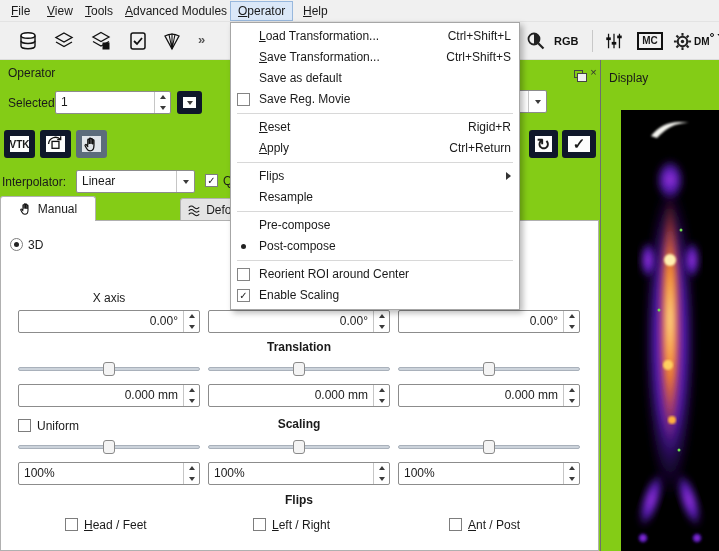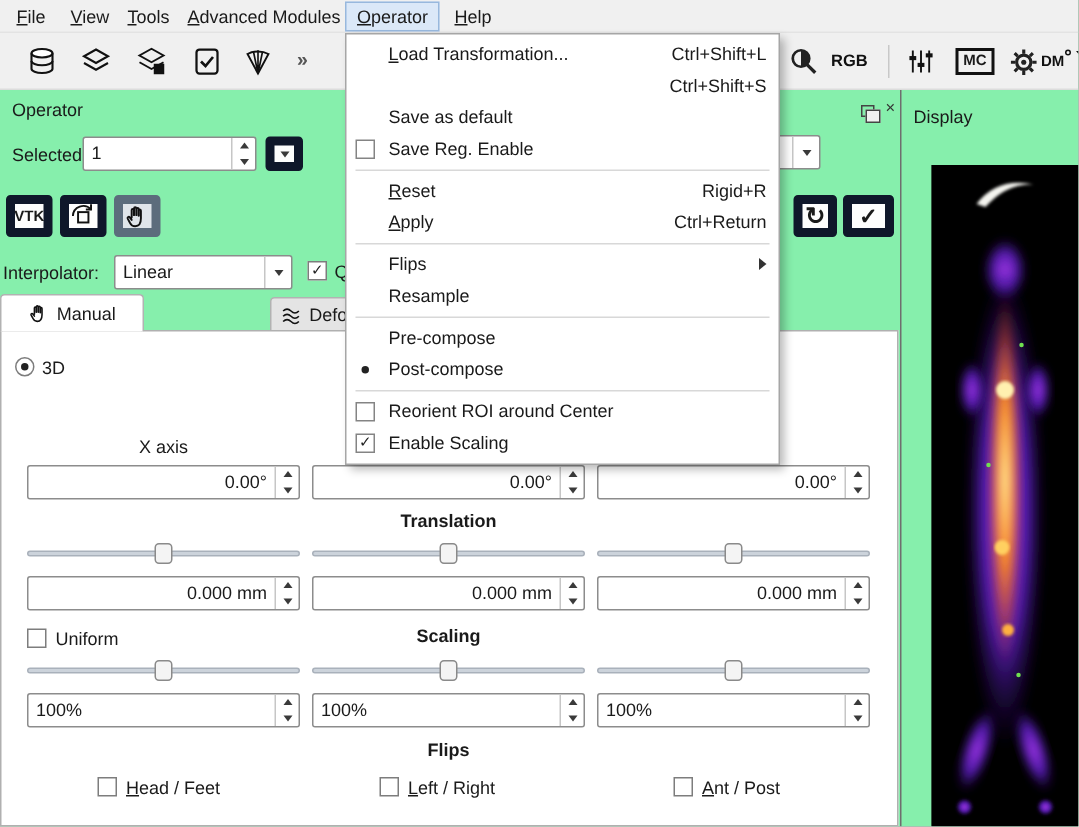--- a/index.html
+++ b/index.html
@@ -1,19 +1,19 @@
 <!DOCTYPE html>
 <html><head>
 <meta charset="utf-8">
 <style>
   * { margin:0; padding:0; box-sizing:border-box; }
   html,body { background:#9a9a9a; }
   #app {
     position:relative; width:719px; height:551px; overflow:hidden;
-    background:#86efac; font-family:"Liberation Sans",sans-serif;
+    background:#84cc16; font-family:"Liberation Sans",sans-serif;
     font-size:12px; color:#1a1a1a;
   }
   
   .menubar { position:absolute; left:0; top:0; width:719px; height:22px; background:#f0f0f0; border-bottom:1px solid #e3e3e3; }
   .mb-item { position:absolute; top:1px; height:20px; line-height:20px; padding:0 7px; white-space:nowrap; }
   .mb-item.active { background:#dbe8f8; border:1px solid #98b8dd; line-height:18px; }
   
   .toolbar { position:absolute; left:0; top:22px; width:719px; height:38px; background:#f0f0f0; border-bottom:1px solid #dcdcdc; }
   .tb-icon { position:absolute; top:7px; width:24px; height:24px; display:flex; align-items:center; justify-content:center; }
   .tb-sep { position:absolute; top:8px; width:1px; height:22px; background:#c8c8c8; }
@@ -427,29 +427,30 @@
   </div>
 
   <div class="popup">
     <div class="mi">
       <span class="gut"></span>
       <span class="lbl"><u>L</u>oad Transformation...</span>
       <span class="sc">Ctrl+Shift+L</span>
     </div>
     <div class="mi">
       <span class="gut"></span>
+      <span class="lbl"><u>S</u>ave Transformation...</span>
       <span class="sc">Ctrl+Shift+S</span>
     </div>
     <div class="mi">
       <span class="gut"></span>
       <span class="lbl">Save as default</span>
     </div>
     <div class="mi">
       <span class="gut cb"></span>
-      <span class="lbl">Save Reg. Enable</span>
+      <span class="lbl">Save Reg. Movie</span>
     </div>
     <div class="msep"></div>
     <div class="mi">
       <span class="gut"></span>
       <span class="lbl"><u>R</u>eset</span>
       <span class="sc">Rigid+R</span>
     </div>
     <div class="mi">
       <span class="gut"></span>
       <span class="lbl"><u>A</u>pply</span>

